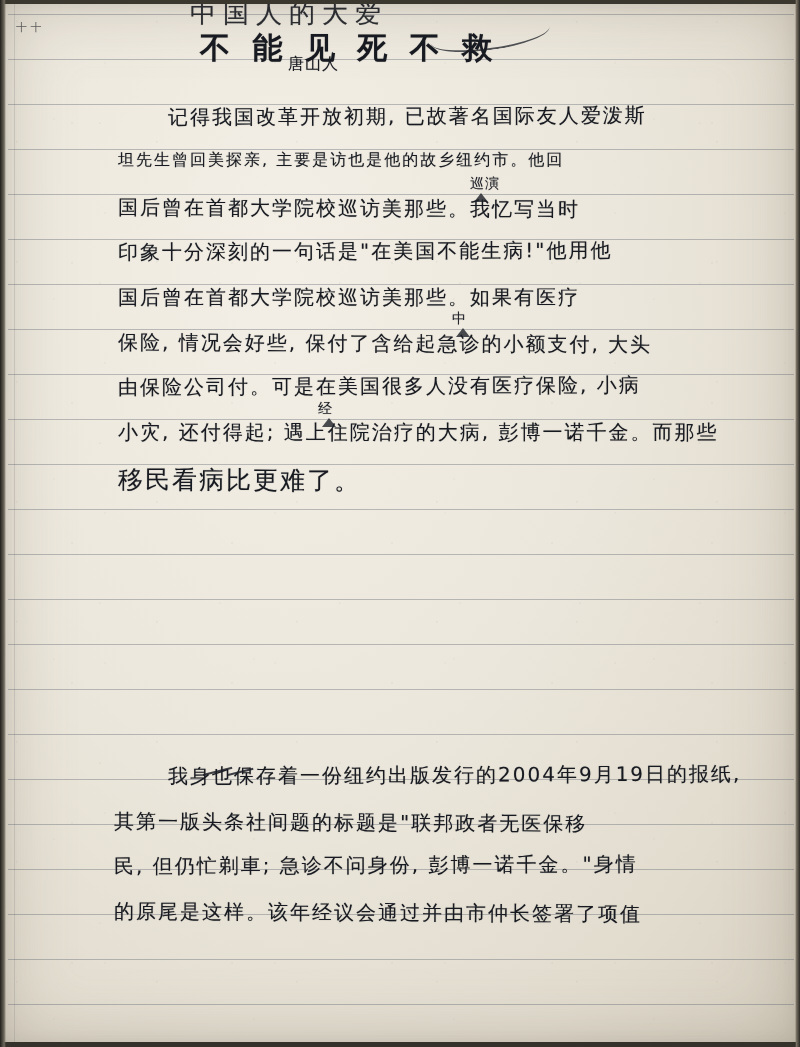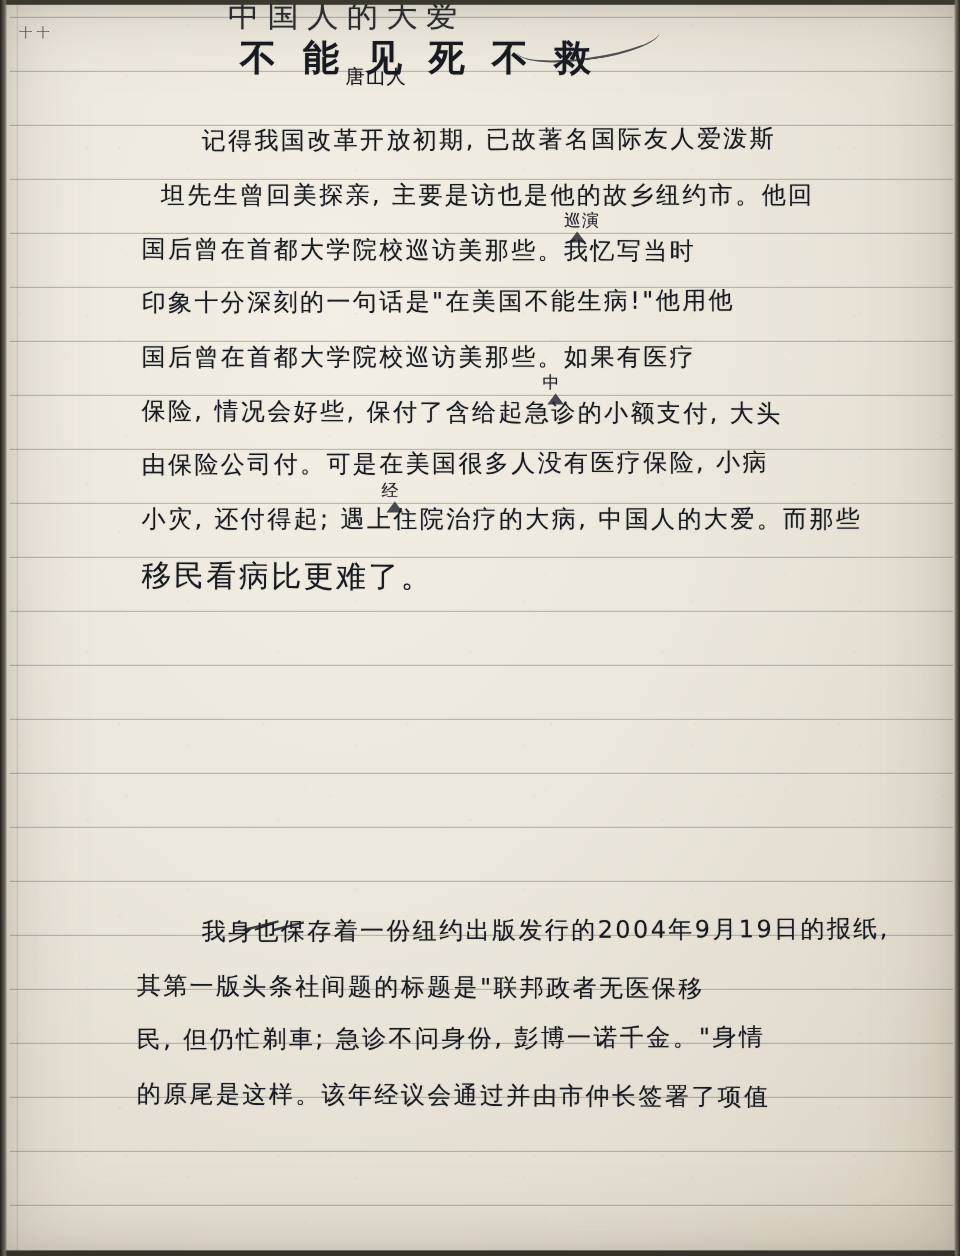--- a/index.html
+++ b/index.html
@@ -172,27 +172,27 @@
   <div class="corner-mark">十
 十</div>
 
   <div class="hw title" style="left:200px; top:28px;">不 能 见 死 不 救</div>
   <div class="hw small" style="left:288px; top:54px;">唐山人</div>
   <div class="hw" style="left:190px; top:-4px; font-size:26px; letter-spacing:7px; opacity:.9;">中国人的大爱</div>
   <div class="swoosh" style="left:430px; top:20px; width:120px; height:28px; transform:rotate(-8deg);"></div>
 
   <div id="body-text">
       <div class="hw line" style="top: 106.75px; left: 168px; font-size: 20px; transform: rotate(-0.25deg);">记得我国改革开放初期, 已故著名国际友人爱泼斯</div>
-      <div class="hw line" style="top: 151.75px; left: 118px; font-size: 20px; transform: rotate(0deg); margin-left: 16px;">坦先生曾回美探亲, 主要是访也是他的故乡纽约市。他回</div>
+      <div class="hw line" style="top: 151.75px; left: 118px; font-size: 16px; transform: rotate(0deg);">坦先生曾回美探亲, 主要是访也是他的故乡纽约市。他回</div>
       <div class="hw line" style="top: 196.75px; left: 118px; font-size: 20px; transform: rotate(0.25deg);">国后曾在首都大学院校巡访美那些。我忆写当时</div>
       <div class="hw line" style="top: 241.75px; left: 118px; font-size: 20px; transform: rotate(-0.25deg);">印象十分深刻的一句话是"在美国不能生病!"他用他</div>
       <div class="hw line" style="top: 286.75px; left: 118px; font-size: 20px; transform: rotate(0deg);">国后曾在首都大学院校巡访美那些。如果有医疗</div>
       <div class="hw line" style="top: 331.75px; left: 118px; font-size: 20px; transform: rotate(0.25deg);">保险, 情况会好些, 保付了含给起急诊的小额支付, 大头</div>
       <div class="hw line" style="top: 376.75px; left: 118px; font-size: 20px; transform: rotate(-0.25deg);">由保险公司付。可是在美国很多人没有医疗保险, 小病</div>
-      <div class="hw line" style="top: 421.75px; left: 118px; font-size: 20px; transform: rotate(0deg);">小灾, 还付得起; 遇上住院治疗的大病, 中国人的大爱。而那些</div>
+      <div class="hw line" style="top: 421.75px; left: 118px; font-size: 20px; transform: rotate(0deg);">小灾, 还付得起; 遇上住院治疗的大病, 彭博一诺千金。而那些</div>
       <div class="hw line" style="top: 466.75px; left: 118px; font-size: 25px; transform: rotate(0.25deg);">移民看病比更难了。</div>
       <div class="hw insert" style="left: 470px; top: 174.75px;">巡演</div>
       <div class="caret" style="left: 474px; top: 192.75px;"></div>
       <div class="hw insert" style="left: 452px; top: 309.75px;">中</div>
       <div class="caret" style="left: 456px; top: 327.75px;"></div>
       <div class="hw insert" style="left: 318px; top: 399.75px;">经</div>
       <div class="caret" style="left: 322px; top: 417.75px;"></div>
       <div class="hw line" style="top: 766px; left: 168px; font-size: 20px; transform: rotate(-0.25deg);">我身也保存着一份纽约出版发行的2004年9月19日的报纸,</div>
       <div class="hw line" style="top: 811px; left: 114px; font-size: 20px; transform: rotate(0.3deg);">其第一版头条社间题的标题是"联邦政者无医保移</div>
       <div class="hw line" style="top: 856px; left: 114px; font-size: 20px; transform: rotate(-0.25deg);">民, 但仍忙剃車; 急诊不问身份, 彭博一诺千金。"身情</div>

